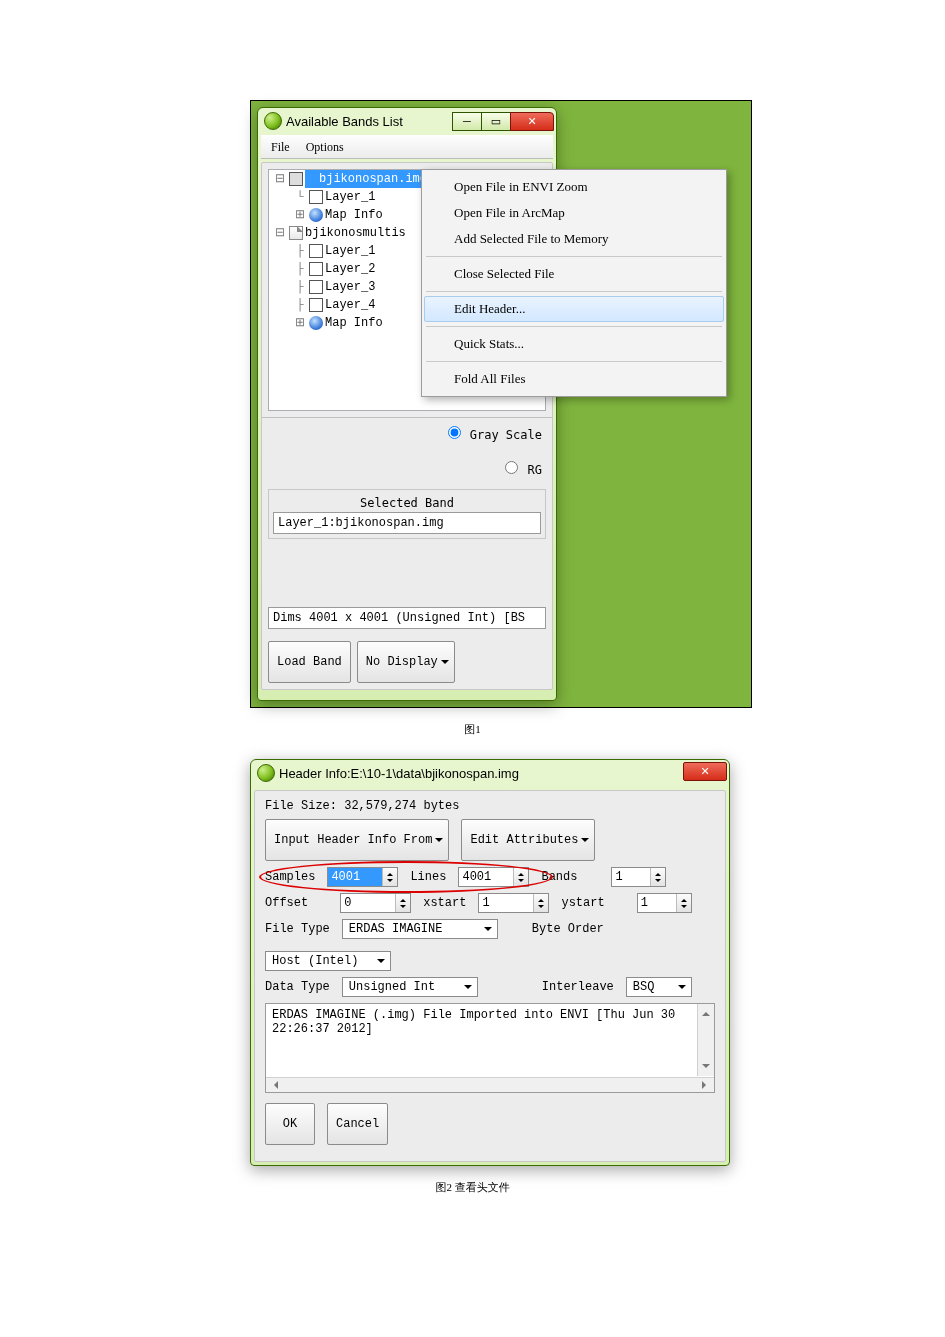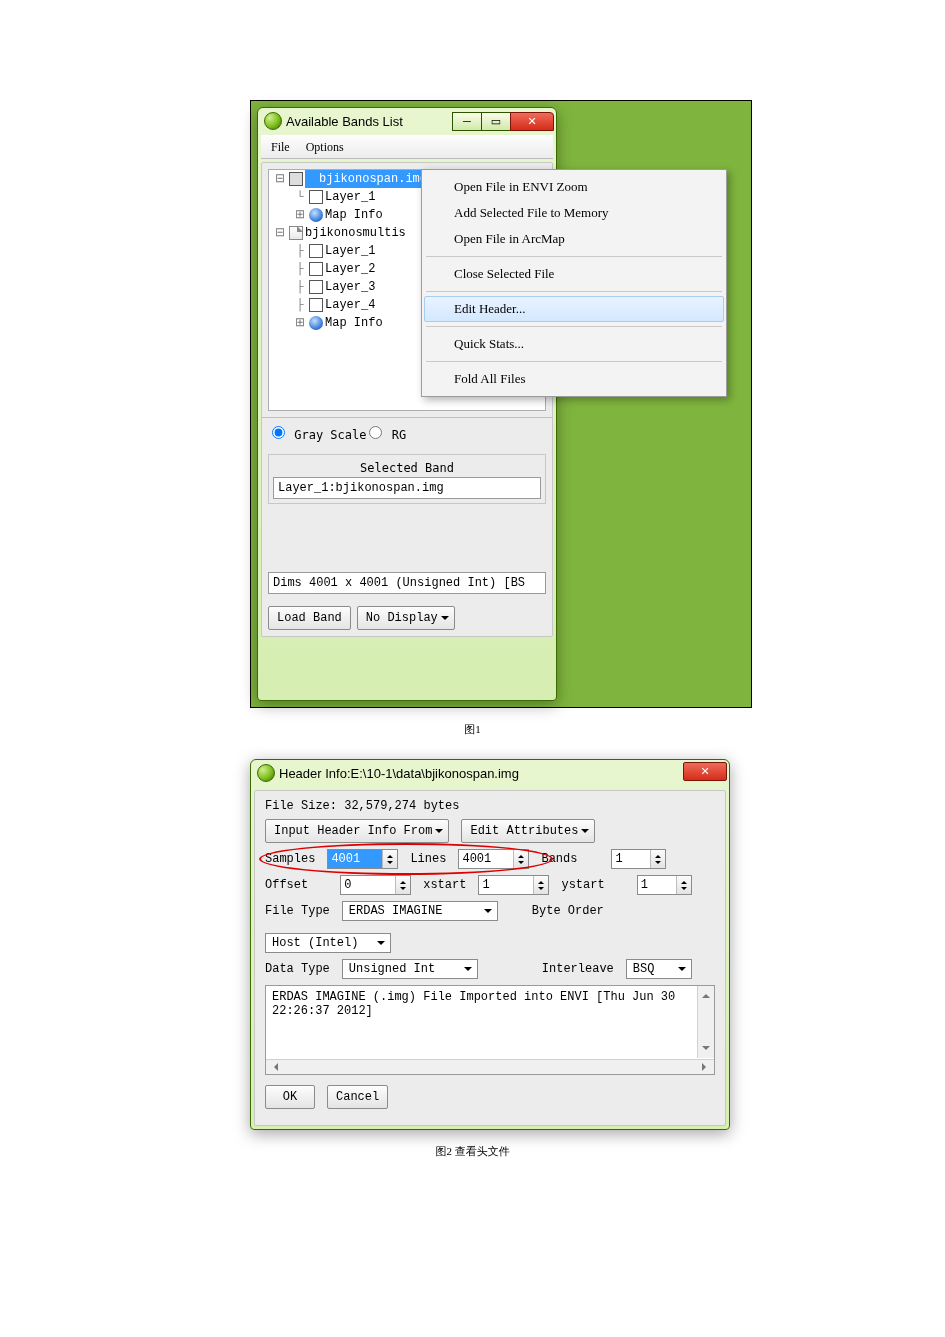--- a/index.html
+++ b/index.html
@@ -100,36 +100,36 @@
   .tree-row { display:flex; align-items:center; height:18px; padding-left:4px; white-space:nowrap; }
   .tw { display:inline-block; width:14px; text-align:center; color:#7a7a7a; font-family:"Courier New"; }
   .ic { width:14px; height:14px; margin:0 2px; flex:none; }
   .ic-file { background:linear-gradient(#fff,#e8e8e8); border:1px solid #888; box-sizing:border-box; position:relative; }
   .ic-file::after{content:"";position:absolute;right:-1px;top:-1px;border:3px solid transparent;border-left-color:#888;border-bottom-color:#888;}
   .ic-box { border:1px solid #555; box-sizing:border-box; background:#fff; }
   .ic-globe { border-radius:50%; background:radial-gradient(circle at 40% 35%,#bfe3ff,#2f6fd6 70%);}
   .ic-file-sel { background:#ddd; border:1px solid #555; box-sizing:border-box;}
   .sel { background:#3399ff; color:#fff; padding:0 14px; }
   .rule { border-top:1px solid #c0c0c0; margin:2px 0; }
-  .radio-row { display:flex; align-items:flex-end; gap:3px; padding:6px 10px; font-family:"SimSun",monospace;}
+  .radio-row { display:flex; align-items:flex-end; gap:19px; padding:6px 10px; font-family:"SimSun",monospace;flex-direction:column;}
   .radio-row input { margin:0 2px 0 0; }
   .group {
     margin:6px; border:1px solid #c7c7c7; padding:4px;
     background:#ececec;
   }
   .group .lbl { text-align:center; font-family:"SimSun",monospace; padding:2px 0;}
   .sunken {
     border:1px solid #9a9a9a; background:#fff;
     padding:3px 4px; font-family:"SimSun","Courier New",monospace;
   }
   .dim-box { margin:6px; }
   .btnrow { display:flex; gap:6px; padding:6px; }
   .btn {
     border:1px solid #8b8b8b; background:linear-gradient(#fdfdfd,#e4e4e4);
-    padding:4px 8px; font-family:"SimSun","Courier New",monospace; font-size:12px;
+    padding:13px 8px; font-family:"SimSun","Courier New",monospace; font-size:12px;
     border-radius:2px;
   }
   .drop { position:relative; padding-right:16px; }
   .drop::after{content:"";position:absolute;right:5px;top:50%;margin-top:-2px;border:4px solid transparent;border-top-color:#000;}
   
   .ctxmenu {
     position:absolute; left:170px; top:68px;
     width:300px;
     background:#f3f3f3;
     border:1px solid #9c9c9c;
@@ -284,22 +284,22 @@
 
         <div class="btnrow">
           <button class="btn">Load Band</button>
           <button class="btn drop">No Display</button>
         </div>
       </div>
     </div>
 
     <div class="ctxmenu">
       <div class="mi">Open File in ENVI Zoom</div>
+      <div class="mi">Open File in ArcMap</div>
       <div class="mi">Add Selected File to Memory</div>
-      <div class="mi">Open File in ArcMap</div>
       <div class="sep"></div>
       <div class="mi">Close Selected File</div>
       <div class="sep"></div>
       <div class="mi hover">Edit Header...</div>
       <div class="sep"></div>
       <div class="mi">Quick Stats...</div>
       <div class="sep"></div>
       <div class="mi">Fold All Files</div>
     </div>
   </div>

